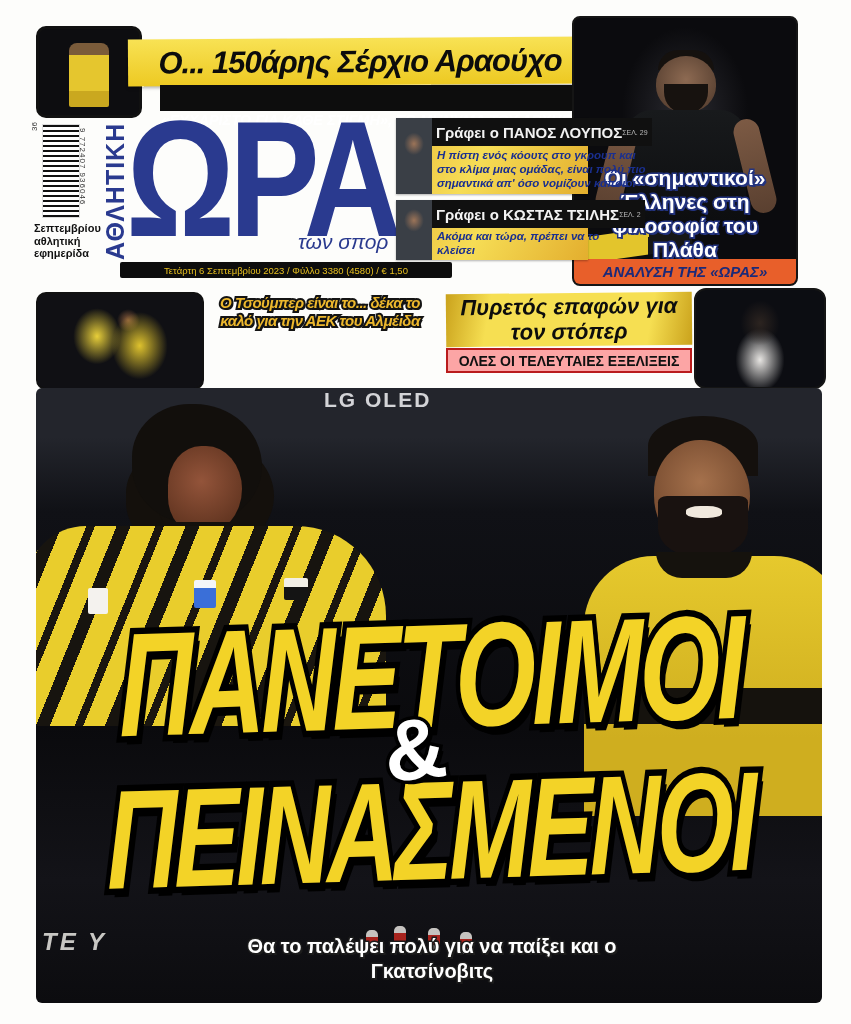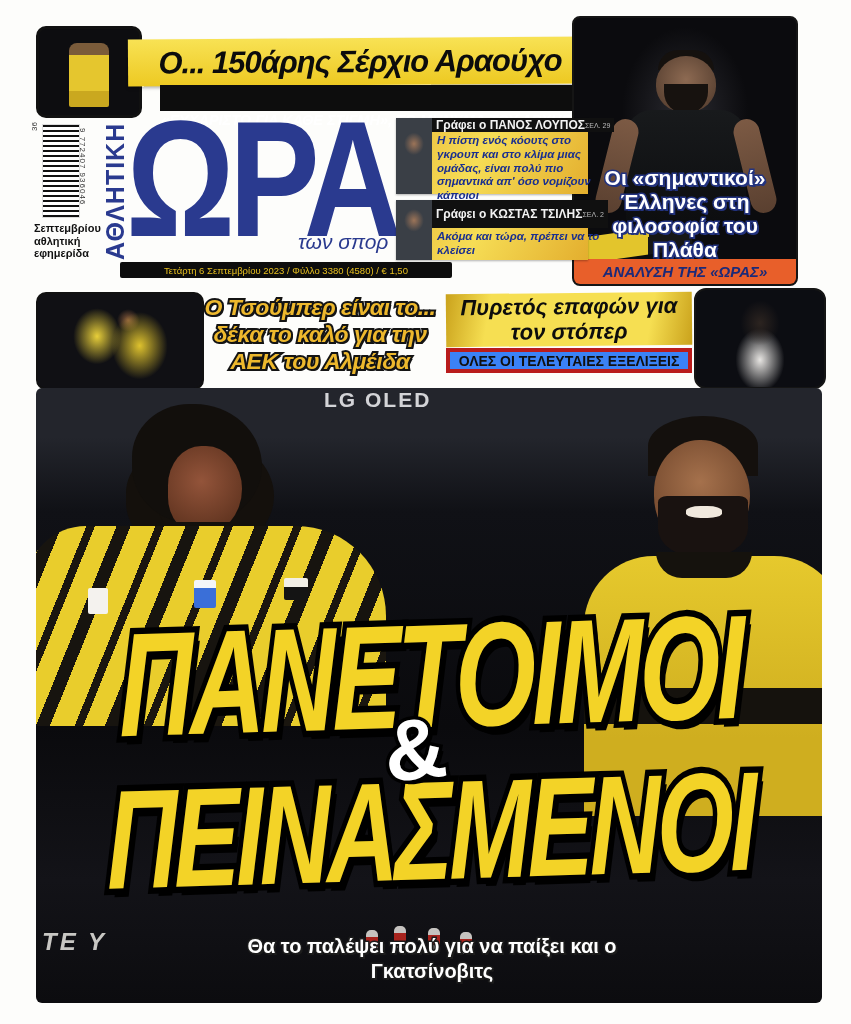--- a/index.html
+++ b/index.html
@@ -39,36 +39,36 @@
   .ora{left:126px;top:96px;font-size:136px;font-weight:700;color:#2a3a8f;letter-spacing:-6px;transform:scaleY(1.22);transform-origin:left top;line-height:1;}
   .twn-spor{left:298px;top:230px;color:#2a3a8f;font-weight:400;font-style:italic;font-size:21px;}
   .date-bar{left:120px;top:262px;width:332px;height:16px;background:#0d0d0d;display:flex;align-items:center;justify-content:center;border-radius:2px;}
   .date-bar span{color:#e8c020;font-size:9.5px;font-weight:400;white-space:nowrap;}
 
   
   .colbox{left:396px;width:192px;display:flex;background:linear-gradient(120deg,#e9b93c,#f6dd55 45%,#e3ae2e);box-shadow:0 1px 2px rgba(0,0,0,.3);}
   .colbox .avatar{width:36px;flex:0 0 36px;background:radial-gradient(14px 16px at 50% 34%,#9c7458,#3a3f46 70%),#2e3339;}
   .colbox .right{flex:1;display:flex;flex-direction:column;}
   .colbox .hd{height:28px;background:#101010;display:flex;align-items:center;justify-content:space-between;padding:0 4px;}
-  .colbox .hd .by{color:#f2f2f2;font-size:12px;font-weight:700;white-space:nowrap;}
+  .colbox .hd .by{color:#f2f2f2;font-size:15px;font-weight:700;white-space:nowrap;}
   .colbox .hd .pg{color:#b9b9b9;font-size:7px;white-space:nowrap;}
   .colbox .quote{flex:1;display:flex;align-items:center;padding:2px 5px;color:#1a2f8f;font-weight:700;font-style:italic;font-size:11.5px;line-height:1.2;}
   .colbox1{top:118px;height:76px;}
   .colbox2{top:200px;height:60px;}
 
   
   .mid-photo-l{left:36px;top:292px;width:164px;height:94px;border:2px solid #111;background:
     radial-gradient(34px 40px at 36% 45%,#e8cf3a,transparent 70%),
     radial-gradient(40px 48px at 62% 55%,#dec22e,transparent 70%),
     radial-gradient(16px 16px at 55% 28%,#8a5c3c,transparent 70%),#101014;}
-  .mid-headline-l{left:202px;top:294px;width:236px;text-align:center;font-weight:700;font-style:italic;font-size:23px;line-height:1.18;color:#edb82d;
+  .mid-headline-l{left:202px;top:294px;width:236px;text-align:center;font-weight:700;font-style:italic;font-size:15px;line-height:1.18;color:#edb82d;
     -webkit-text-stroke:4px #141414;paint-order:stroke fill;text-shadow:2px 2px 0 #141414;letter-spacing:-.5px;}
   .mid-yellow{left:446px;top:293px;width:246px;height:53px;background:linear-gradient(100deg,#caa21c,#f6df52 18% 82%,#caa21c);display:flex;align-items:center;justify-content:center;transform:rotate(-.6deg);}
   .mid-yellow span{font-size:22px;font-weight:700;font-style:italic;color:#0d0d0d;text-align:center;line-height:1.1;}
-  .mid-white{left:446px;top:348px;width:246px;height:25px;background:#3b82f6;border:4px solid #b91c1c;display:flex;align-items:center;justify-content:center;box-sizing:border-box;}
+  .mid-white{left:446px;top:348px;width:246px;height:25px;background:#fca5a5;border:2px solid #b91c1c;display:flex;align-items:center;justify-content:center;box-sizing:border-box;}
   .mid-white span{font-size:14px;font-weight:700;color:#111;white-space:nowrap;}
   .mid-photo-r{left:694px;top:288px;width:128px;height:97px;border-radius:12px;background:
     radial-gradient(26px 30px at 50% 34%,#2c2420,transparent 75%),
     radial-gradient(34px 44px at 50% 72%,#e7e5e2,transparent 72%),#0c0d12;border:2px solid #151515;}
 
   
   .main-photo{left:36px;top:388px;width:786px;height:615px;border-radius:6px;background:
     linear-gradient(180deg,#23252c 0 8%,#101116 20%,#0a0a0d 55%,#131318 80%,#0c0c0f);overflow:hidden;}
   .lg-board{position:absolute;left:288px;top:0px;color:#e7e7ea;font-weight:700;font-size:21px;letter-spacing:2px;opacity:.9;}
   .deck{position:absolute;left:318px;top:28px;width:300px;text-align:center;color:#fff;font-weight:700;font-size:23px;line-height:1.22;text-shadow:2px 2px 3px #000;}

